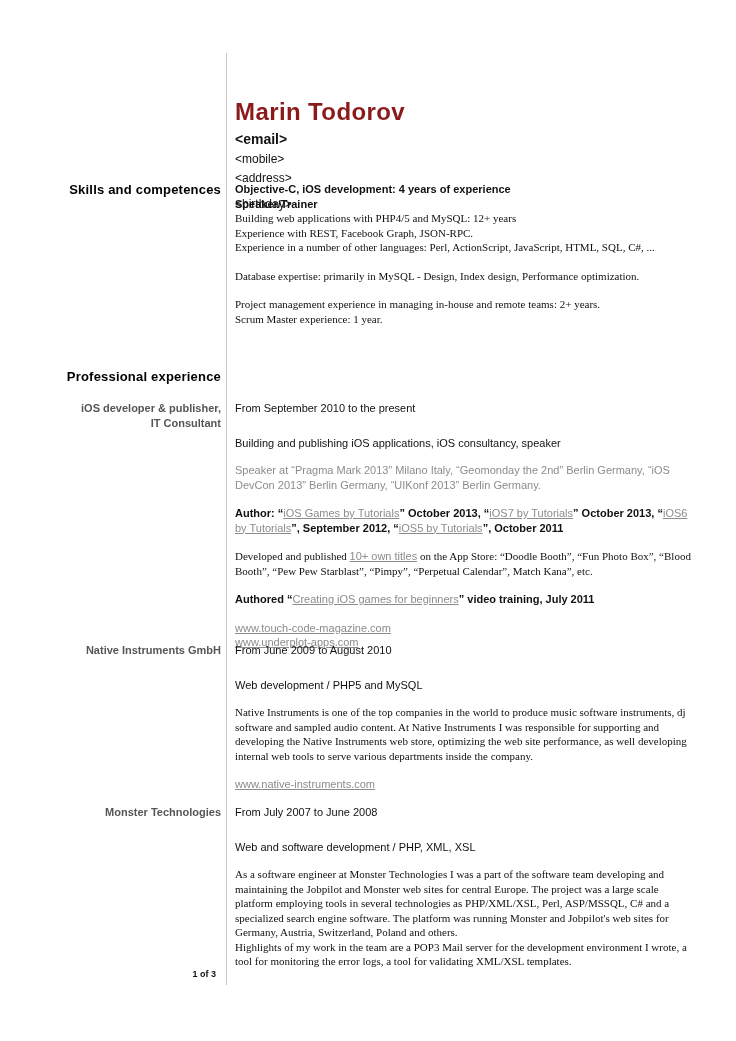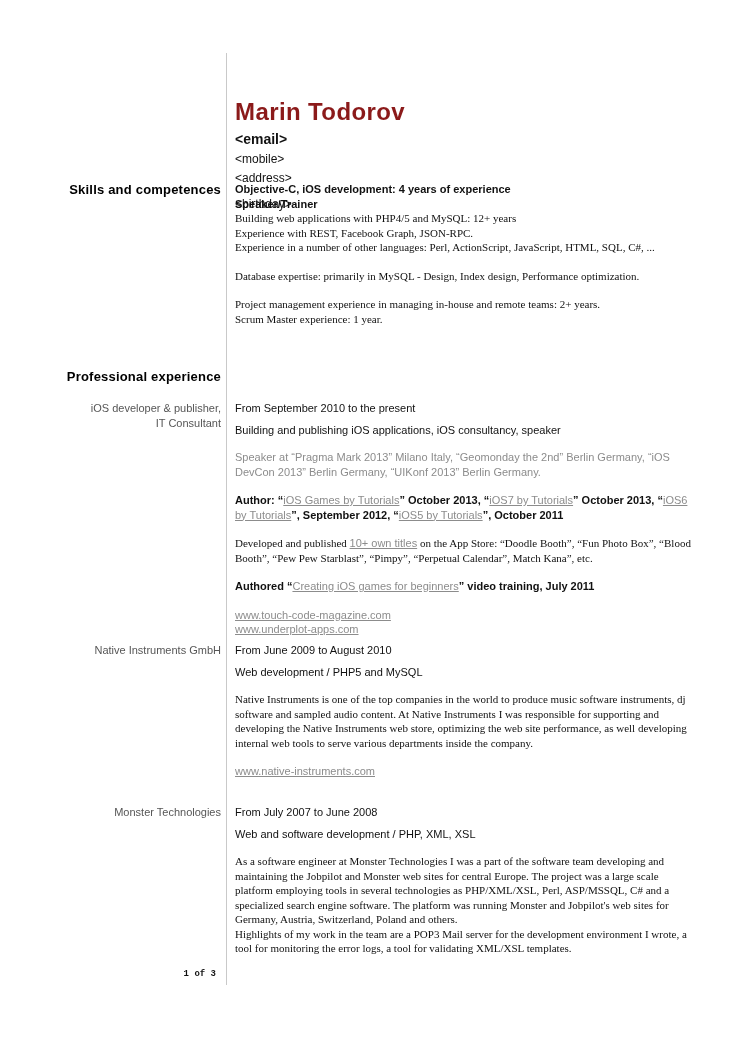--- a/index.html
+++ b/index.html
@@ -15,35 +15,35 @@
   .contact { font-size:12px; line-height:12px; margin-top:7.5px; }
   .contact.email { font-weight:bold; font-size:14px; margin-top:6px; }
   .contact.birthday { margin-top:14px; }
 
   
   .row { position:absolute; left:0; width:736px; display:flex; align-items:flex-start; }
   .label-col { width:221px; flex:0 0 221px; text-align:right; }
   .content-col { margin-left:14px; width:458px; font-size:11px; line-height:14.5px; }
 
   .section-heading { margin:0; font-size:13px; font-weight:bold; line-height:15px; letter-spacing:0.2px; color:#000000; }
-  .job-label { font-size:11px; font-weight:normal; line-height:15px; color:#565656; }
+  .job-label { font-size:11px; font-weight:bold; line-height:15px; color:#565656; }
 
   .period { }
-  .role { margin-top:7px; }
+  .role { margin-top:20px; }
   .job-paras { margin-top:13px; }
   .para + .para { margin-top:14px; }
 
   .seg-plain { color:#111111;font-family:Liberation Serif, serif; }
   .seg-bold { color:#111111; font-weight:bold; }
   .seg-gray { color:#8c8c8c; }
   .seg-link { color:#8c8c8c; text-decoration:underline; cursor:pointer;margin-top:32px; }
 
   .footer {
     position:absolute; left:0; top:969px; width:221px; padding-right:5px;
-    box-sizing:border-box; text-align:right; font-size:9px; font-weight:bold; color:#111111;font-family:Liberation Mono, monospace;
+    box-sizing:border-box; text-align:right; font-size:9px; font-weight:bold; color:#111111;
   }
 </style>
 </head>
 <body>
 
 <div class="page">
 
   <div class="divider"></div>
 
   <header class="header">

